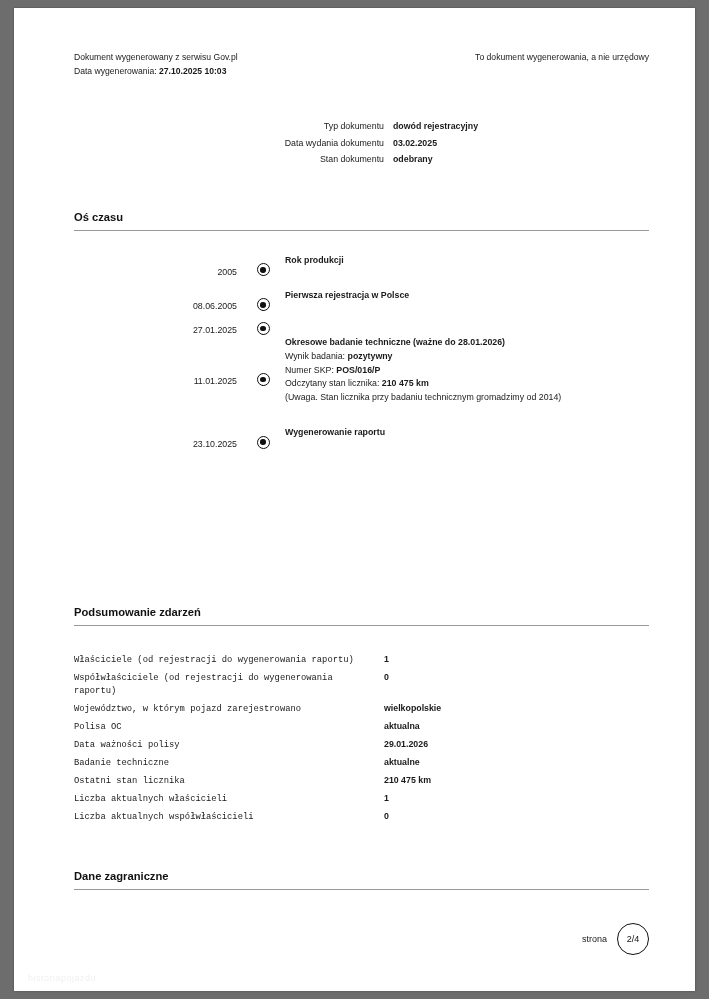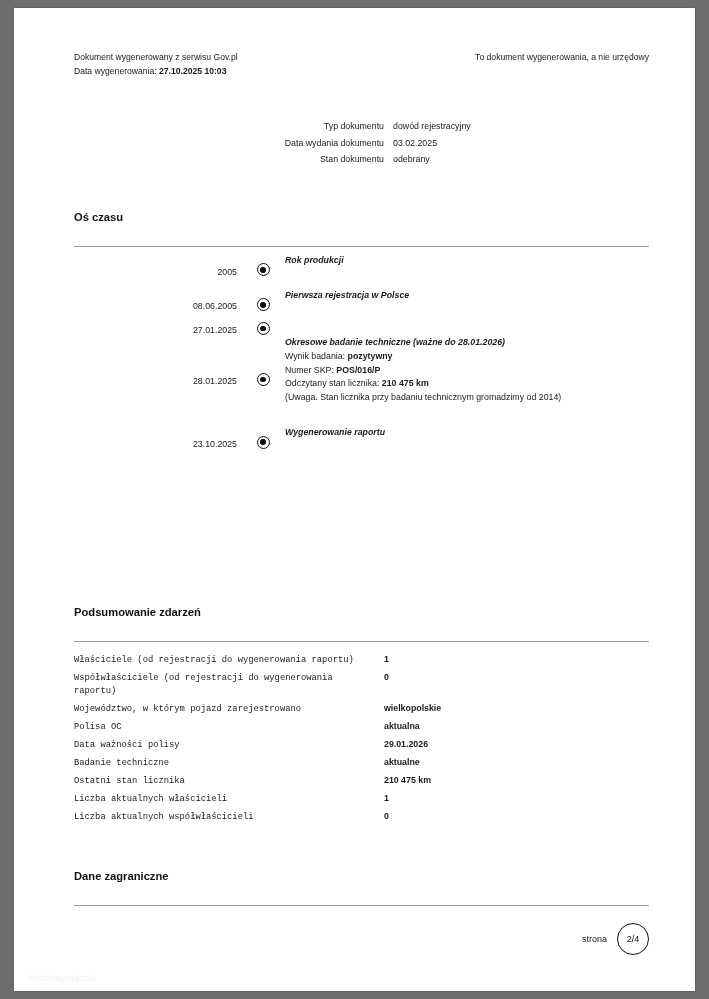--- a/index.html
+++ b/index.html
@@ -66,32 +66,32 @@
     align-items: baseline;
     margin-bottom: 6.5px;
   }
   .doc-info .ilabel {
     width: 310px;
     text-align: right;
     padding-right: 9px;
     color: #1a1a1a;
   }
   .doc-info .ivalue {
-    font-weight: normal;
+    font-weight: bold;
   }
 
   
   .section-head {
     position: absolute;
     left: 0;
     width: 575px;
     font-size: 11.2px;
     font-weight: bold;
     color: #111;
-    padding-bottom: 23px;
+    padding-bottom: 7px;
     border-bottom: 1px solid #9a9a9a;
   }
 
   
   .timeline {
     position: absolute;
     left: 0;
     top: 245px;
     width: 575px;
   }
@@ -151,21 +151,20 @@
     flex: 1;
     padding-left: 8px;
     font-size: 8.8px;
     color: #1a1a1a;
     line-height: 1.58;
     padding-bottom: 20px;
     padding-top: 1px;
   }
   .tl-title {
     font-weight: bold;
-    font-style: italic;
   }
   .tl-detail { font-weight: normal; }
 
   
   .summary {
     position: absolute;
     left: 0;
     top: 645px;
     width: 575px;
     font-size: 8.8px;
@@ -285,21 +284,21 @@
 
       <div class="tl-item">
         <div class="tl-date">27.01.2025</div>
         <div class="tl-marker-col">
           <div class="tl-line"></div>
           <div class="tl-dot"></div>
         </div>
       </div>
 
       <div class="tl-item">
-        <div class="tl-date">28.01.2025</div>
+        <div class="tl-date">11.01.2025</div>
         <div class="tl-marker-col">
           <div class="tl-line"></div>
           <div class="tl-dot"></div>
         </div>
         <div class="tl-body">
           <div class="tl-title">Okresowe badanie techniczne (ważne do 28.01.2026)</div>
           <div class="tl-detail"><span>Wynik badania: </span><span class="b">pozytywny</span></div>
           <div class="tl-detail"><span>Numer SKP: </span><span class="b">POS/016/P</span></div>
           <div class="tl-detail"><span>Odczytany stan licznika: </span><span class="b">210 475 km</span></div>
           <div class="tl-detail">(Uwaga. Stan licznika przy badaniu technicznym gromadzimy od 2014)</div>

